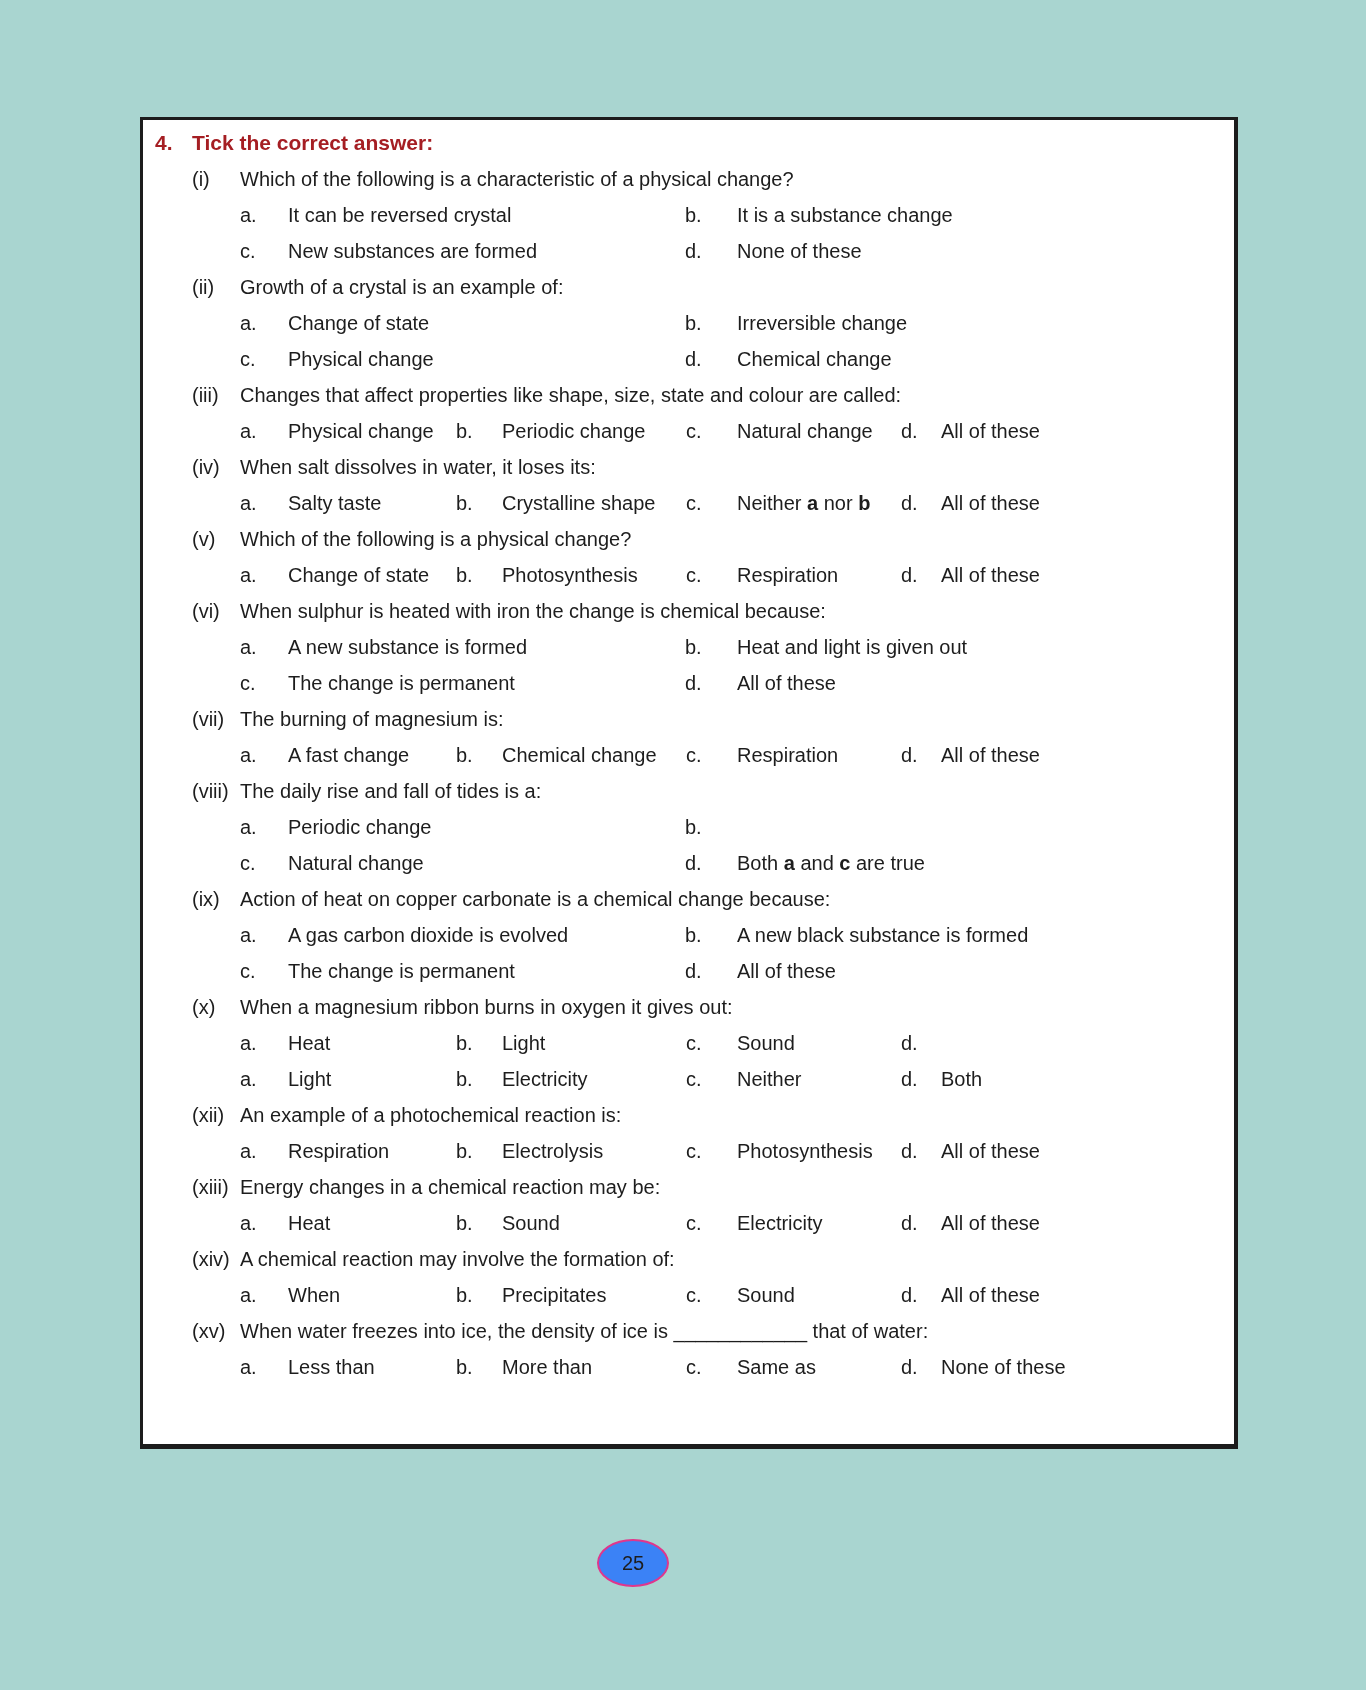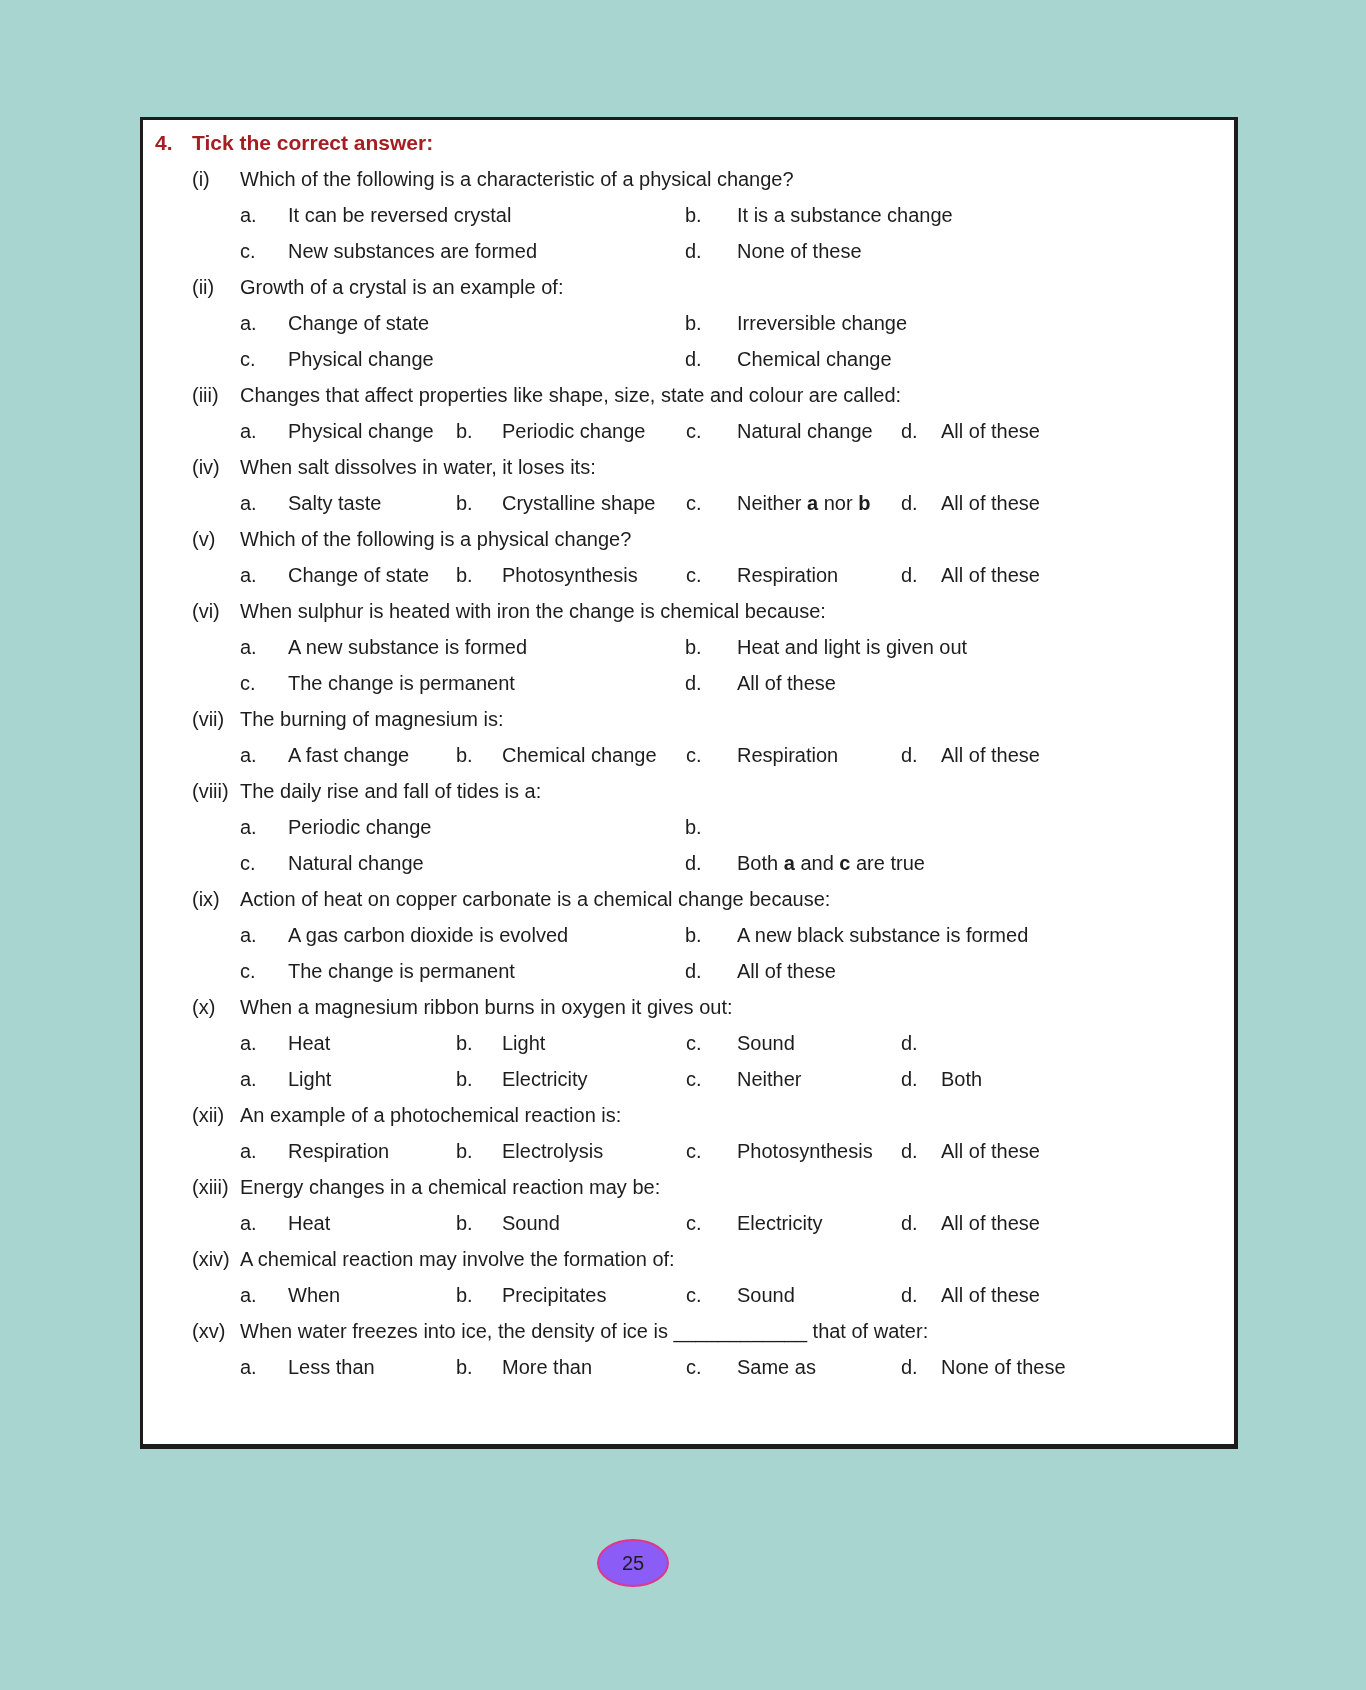--- a/index.html
+++ b/index.html
@@ -59,21 +59,21 @@
   }
   .opt-row.four{
     grid-template-columns:48px 168px 46px 184px 51px 164px 40px 1fr;
   }
   .opt-text{white-space:nowrap;}
   .q-text{white-space:nowrap;}
   .page-badge{
     position:absolute;
     left:597px; top:1539px;
     width:72px; height:48px;
-    background:#8b5cf6;
+    background:#3b82f6;
     border:2px solid var(--badge-border);
     border-radius:50%;
     text-align:center;
     line-height:44px;
     font-size:20px;
     color:var(--text);
   }
 </style>
 </head>
 <body>

